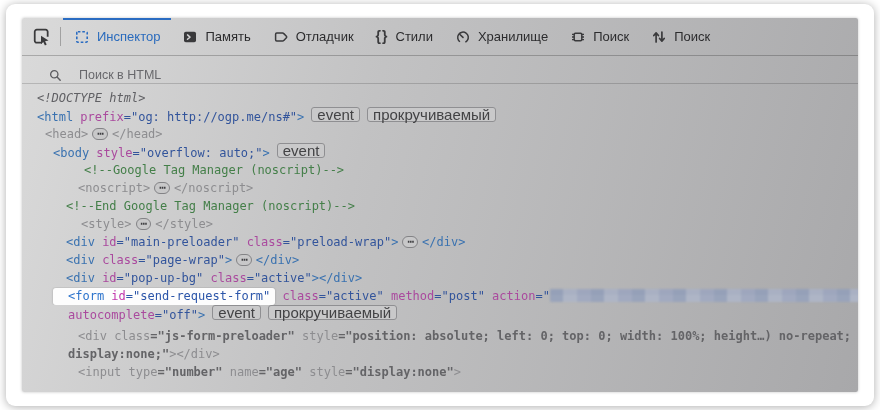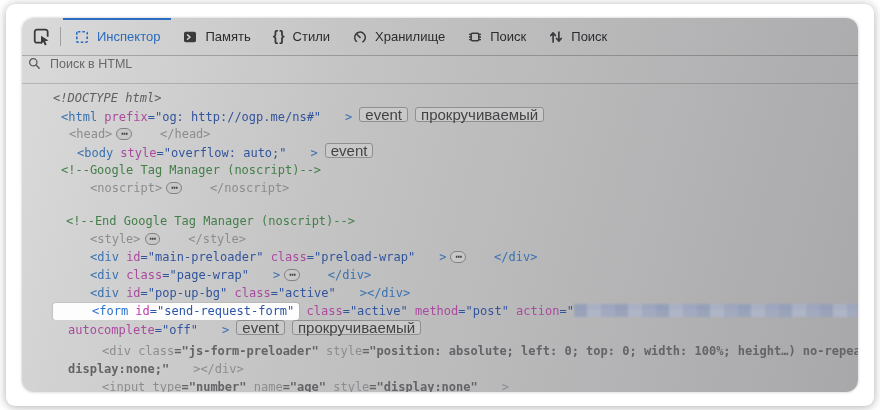--- a/index.html
+++ b/index.html
@@ -6,63 +6,63 @@
   *{box-sizing:border-box;}
   .card{
     position:absolute;left:6px;top:4px;right:6px;bottom:4px;
     background:#ffffff;border-radius:9px;
     box-shadow:0 1px 10px rgba(0,0,0,.32);
     padding:14px 16px;
   }
   .devtools{
     position:relative;width:100%;height:100%;
     background:linear-gradient(105deg,#dadada 0%,#c2c2c3 40%,#a8a8aa 100%);
-    border-radius:12px;overflow:hidden;
+    border-radius:2px;overflow:hidden;
     box-shadow:0 0 3px rgba(0,0,0,.25);
     font-family:"Liberation Sans",sans-serif;
   }
   
   .toolbar{
     height:38px;display:flex;align-items:stretch;
     border-bottom:1px solid rgba(0,0,0,.22);
     color:#2c2c2e;font-size:13px;
   }
   .picker-btn{width:38px;display:flex;align-items:center;justify-content:center;}
   .tb-sep{width:1px;background:rgba(0,0,0,.25);margin:9px 2px 9px 0;}
   .tab{
     display:flex;align-items:center;gap:7px;padding:0 11px 2px 11px;
     border-top:2px solid transparent;cursor:default;white-space:nowrap;
   }
   .tab.active{border-top-color:#2a6cc2;color:#2a6bbd;}
   .tab .ico{display:flex;align-items:center;}
   .braces{font-weight:700;font-size:14px;letter-spacing:1px;color:#3a3a3c;transform:translateY(-1px);}
   
   .searchbar{
-    height:28px;display:flex;align-items:flex-start;gap:6px;padding:0 5px;
+    height:28px;display:flex;align-items:flex-end;gap:14px;padding:0 26px;
     border-bottom:1px solid rgba(0,0,0,.16);
   }
   .searchbar input{
     flex:1;background:transparent;border:none;outline:none;
     font-family:"Liberation Sans",sans-serif;font-size:12.5px;color:#3a3a3c;
   }
   .searchbar input::placeholder{color:#68686c;opacity:1;}
   
   .markup{
     padding-top:5px;overflow:hidden;height:calc(100% - 66px);
     font-family:"DejaVu Sans Mono","Liberation Mono",monospace;
     font-size:12px;color:#3c3c3e;
   }
   .line{height:18px;line-height:18px;white-space:pre;overflow:hidden;}
   .tw{display:inline-block;width:13px;position:relative;}
   .tw.closed::before{content:"";position:absolute;left:2px;top:5px;
     border-left:6px solid #47474a;border-top:4px solid transparent;border-bottom:4px solid transparent;}
   .tw.open::before{content:"";position:absolute;left:0;top:7px;
     border-top:6px solid #47474a;border-left:4px solid transparent;border-right:4px solid transparent;}
   .t-doc{color:#606064;font-style:italic;}
-  .t-tag{color:#3a72b0;margin-left:24px;}
+  .t-tag{color:#3a72b0;}
   .t-atn{color:#aa4a9e;}
   .t-atv{color:#32549b;}
   .t-cmt{color:#447f49;}
   .dim .t-tag,.dim .t-atn{color:#8d8d90;}
   .dim .t-atv{color:#646467;font-weight:600;}
   .badge{
     display:inline-block;margin-left:7px;padding:0 5px;height:15px;line-height:14px;
     border:1px solid #8f8f92;border-radius:3px;background:#c9c9ca;
     font-family:"Liberation Sans",sans-serif;font-size:15px;color:#434345;
     vertical-align:1px;
@@ -117,20 +117,28 @@
             <span class="ico">
               <svg width="16" height="16" viewBox="0 0 16 16" fill="none">
                 <rect x="2" y="2.8" width="12" height="10.4" rx="1.8" fill="#3a3a3c"></rect>
                 <path d="M5.5 5.9 8 8.1 5.5 10.3" stroke="#d2d2d3" stroke-width="1.5" stroke-linecap="round" stroke-linejoin="round"></path>
               </svg>
             </span>
             <span>Память</span>
           </div>
           <div class="tab">
             <span class="ico">
+              <svg width="16" height="16" viewBox="0 0 16 16" fill="none">
+                <path d="M2.6 5.2c0-.6.5-1.1 1.1-1.1h5.9c.5 0 .9.2 1.2.5l2.6 2.7c.4.4.4 1 0 1.4l-2.6 2.7c-.3.3-.7.5-1.2.5H3.7c-.6 0-1.1-.5-1.1-1.1z" stroke="#3a3a3c" stroke-width="1.5"></path>
+              </svg>
+            </span>
+            <span>Отладчик</span>
+          </div>
+          <div class="tab">
+            <span class="ico">
               <span class="braces">{}</span>
             </span>
             <span>Стили</span>
           </div>
           <div class="tab">
             <span class="ico">
               <svg width="16" height="16" viewBox="0 0 16 16" fill="none">
                 <circle cx="8" cy="8.4" r="5.3" stroke="#3a3a3c" stroke-width="1.5" stroke-dasharray="27 7" transform="rotate(125 8 8.4)"></circle>
                 <path d="M8 8.4 4.9 5.5" stroke="#3a3a3c" stroke-width="1.6" stroke-linecap="round"></path>
               </svg>
@@ -162,28 +170,28 @@
       <span class="ico">
           <svg width="15" height="15" viewBox="0 0 16 16" fill="none">
             <circle cx="6.7" cy="6.7" r="3.9" stroke="#5c5c60" stroke-width="1.4"></circle>
             <path d="M9.7 9.7 13 13" stroke="#5c5c60" stroke-width="1.5" stroke-linecap="round"></path>
           </svg>
         </span>
       <input type="text" placeholder="Поиск в HTML" style="">
     </div>
 
     <div class="markup" id="markup">
-        <div class="line" style="padding-left: 18px;"><span class="tw"></span><span class="t-doc">&lt;!DOCTYPE html&gt;</span></div>
+        <div class="line" style="padding-left: 2px;"><span class="tw"></span><span class="t-doc">&lt;!DOCTYPE html&gt;</span></div>
         <div class="line" style="padding-left: 2px;"><span class="tw"></span><span class="t-tag">&lt;html</span><span class="t-atn"> prefix</span><span class="t-atv">="og: http://ogp.me/ns#"</span><span class="t-tag">&gt;</span><span class="badge">event</span><span class="badge">прокручиваемый</span></div>
         <div class="line dim" style="padding-left: 10px;"><span class="tw closed"></span><span class="t-tag">&lt;head&gt;</span><span class="ell">⋯</span><span class="t-tag">&lt;/head&gt;</span></div>
         <div class="line" style="padding-left: 18px;"><span class="tw open"></span><span class="t-tag">&lt;body</span><span class="t-atn"> style</span><span class="t-atv">="overflow: auto;"</span><span class="t-tag">&gt;</span><span class="badge">event</span></div>
-        <div class="line" style="padding-left: 26px;"><span class="tw"></span><span class="t-cmt">&lt;!--Google Tag Manager (noscript)--&gt;</span></div>
-        <div class="line dim" style="padding-left: 31px;"><span class="tw closed"></span><span class="t-tag">&lt;noscript&gt;</span><span class="ell">⋯</span><span class="t-tag">&lt;/noscript&gt;</span></div>
-        <div class="line" style="padding-left: 31px; margin-top: 15px;"><span class="tw"></span><span class="t-cmt">&lt;!--End Google Tag Manager (noscript)--&gt;</span></div>
-        <div class="line dim" style="padding-left: 31px;"><span class="tw closed"></span><span class="t-tag">&lt;style&gt;</span><span class="ell">⋯</span><span class="t-tag">&lt;/style&gt;</span></div>
+        <div class="line" style="padding-left: 49px;"><span class="tw"></span><span class="t-cmt">&lt;!--Google Tag Manager (noscript)--&gt;</span></div>
+        <div class="line dim" style="padding-left: 43px;"><span class="tw closed"></span><span class="t-tag">&lt;noscript&gt;</span><span class="ell">⋯</span><span class="t-tag">&lt;/noscript&gt;</span></div>
+        <div class="line" style="padding-left: 31px;"><span class="tw"></span><span class="t-cmt">&lt;!--End Google Tag Manager (noscript)--&gt;</span></div>
+        <div class="line dim" style="padding-left: 46px;"><span class="tw closed"></span><span class="t-tag">&lt;style&gt;</span><span class="ell">⋯</span><span class="t-tag">&lt;/style&gt;</span></div>
         <div class="line" style="padding-left: 31px;"><span class="tw closed"></span><span class="t-tag">&lt;div</span><span class="t-atn"> id</span><span class="t-atv">="main-preloader"</span><span class="t-atn"> class</span><span class="t-atv">="preload-wrap"</span><span class="t-tag">&gt;</span><span class="ell">⋯</span><span class="t-tag">&lt;/div&gt;</span></div>
         <div class="line" style="padding-left: 31px;"><span class="tw closed"></span><span class="t-tag">&lt;div</span><span class="t-atn"> class</span><span class="t-atv">="page-wrap"</span><span class="t-tag">&gt;</span><span class="ell">⋯</span><span class="t-tag">&lt;/div&gt;</span></div>
         <div class="line" style="padding-left: 31px;"><span class="tw"></span><span class="t-tag">&lt;div</span><span class="t-atn"> id</span><span class="t-atv">="pop-up-bg"</span><span class="t-atn"> class</span><span class="t-atv">="active"</span><span class="t-tag">&gt;&lt;/div&gt;</span></div>
         <div class="line" style="padding-left: 31px;"><span class="hlbox"><span class="tw open"></span><span class="t-tag">&lt;form</span><span class="t-atn"> id</span><span class="t-atv">="send-request-form"</span></span><span class="t-atn"> class</span><span class="t-atv">="active"</span><span class="t-atn"> method</span><span class="t-atv">="post"</span><span class="t-atn"> action</span><span class="t-atv">="</span><span class="redacted"></span></div>
         <div class="line" style="padding-left: 33px;"><span class="tw"></span><span class="t-atn">autocomplete</span><span class="t-atv">="off"</span><span class="t-tag">&gt;</span><span class="badge">event</span><span class="badge">прокручиваемый</span></div>
         <div class="line dim" style="padding-left: 43px; margin-top: 4px;"><span class="tw"></span><span class="t-tag">&lt;div</span><span class="t-atn"> class</span><span class="t-atv">="js-form-preloader"</span><span class="t-atn"> style</span><span class="t-atv">="position: absolute; left: 0; top: 0; width: 100%; height…) no-repeat; backgr</span></div>
         <div class="line dim" style="padding-left: 33px;"><span class="tw"></span><span class="t-atv">display:none;"</span><span class="t-tag">&gt;&lt;/div&gt;</span></div>
         <div class="line dim" style="padding-left: 43px;"><span class="tw"></span><span class="t-tag">&lt;input</span><span class="t-atn"> type</span><span class="t-atv">="number"</span><span class="t-atn"> name</span><span class="t-atv">="age"</span><span class="t-atn"> style</span><span class="t-atv">="display:none"</span><span class="t-tag">&gt;</span></div>
       </div>
 

